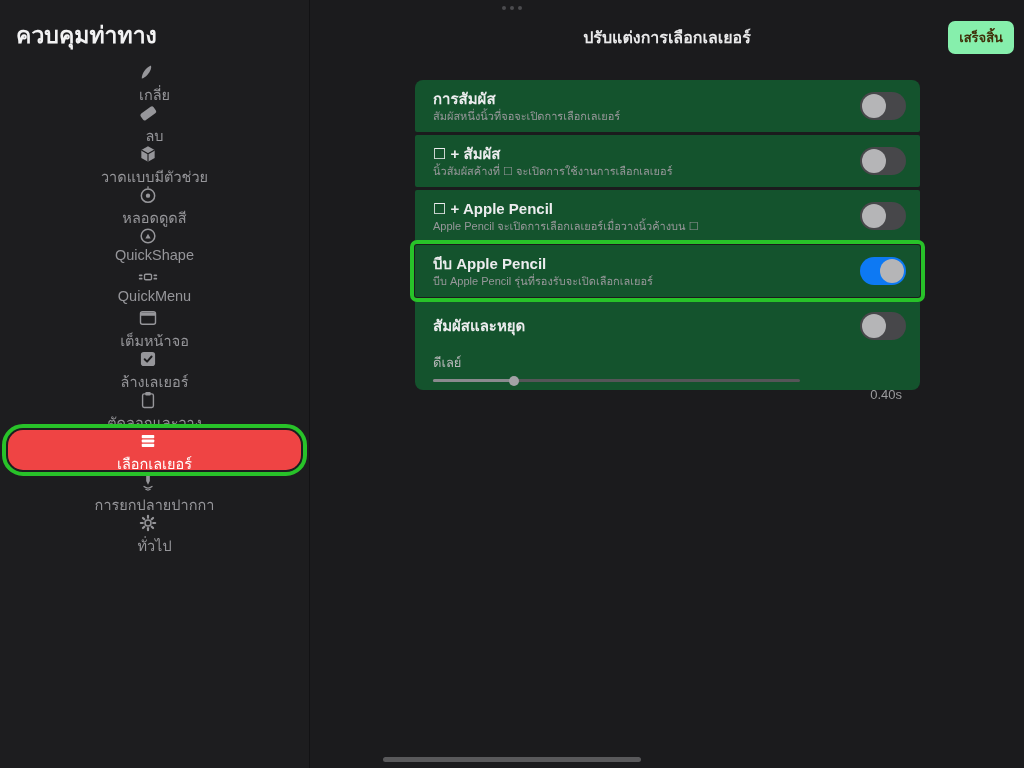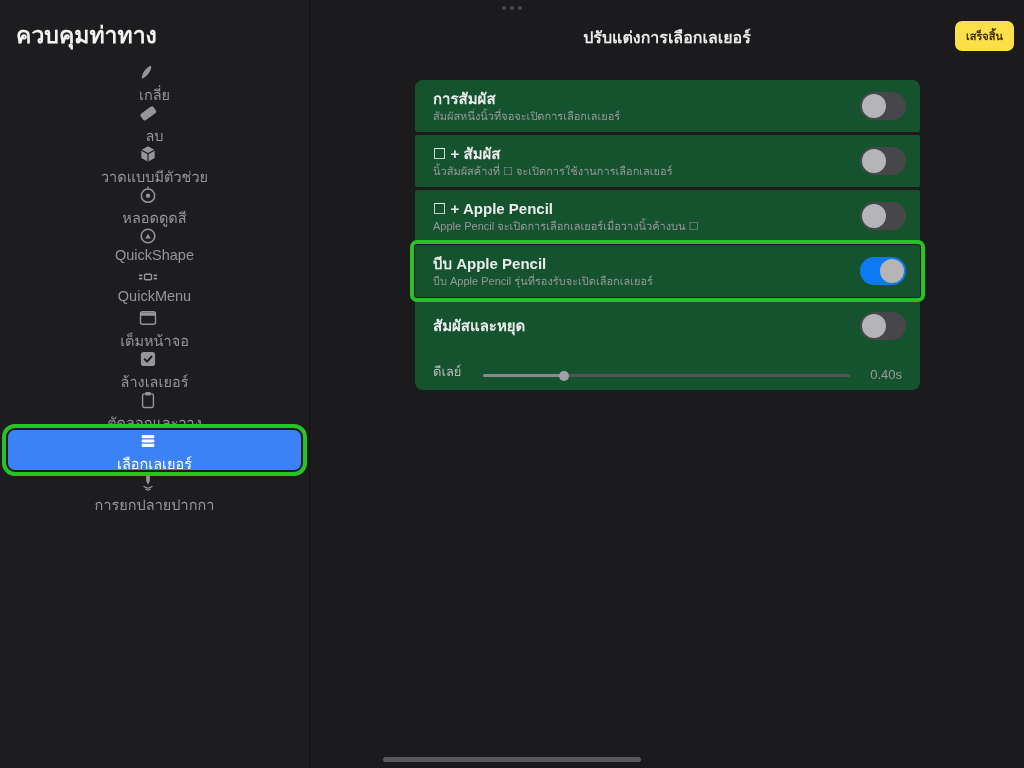--- a/index.html
+++ b/index.html
@@ -18,50 +18,50 @@
   .sidebar { position:absolute; left:0; top:0; width:310px; height:768px;
     background:#1d1d1f; border-right:1px solid #121214; box-sizing:border-box; }
   .sidebar-title { margin:0; padding:17px 16px 7px 16px; font-size:23px;
     font-weight:bold; color:#f2f2f3; }
   .side-item { display:flex; align-items:center; height:40px; margin:1px 8px;
     padding:0 8px; border-radius:7px; color:#96969a; cursor:default;flex-direction:column; }
   .side-item .icon { width:22px; height:22px; margin-right:13px; flex:none;
     display:flex; align-items:center; justify-content:center; }
   .side-item .icon svg { width:20px; height:20px; }
   .side-item .lbl { font-size:14.5px; }
-  .side-item.selected { background:#3b82f6; color:#ffffff;
-    outline:4px solid #28c229; outline-offset:2px; }
+  .side-item.selected { background:#ef4444; color:#ffffff;
+    outline:4px solid #28c229; outline-offset:2px;border-radius:15px; }
 
   
   .main-header { position:absolute; left:310px; right:0; top:0; height:60px; }
   .panel-title { position:absolute; left:0; right:0; top:25px; text-align:center;
     font-size:16px; font-weight:bold; color:#e9e9ea; }
-  .done-btn { position:absolute; right:10px; top:21px; background:#fde047;
+  .done-btn { position:absolute; right:10px; top:21px; background:#86efac;
     color:#3f2e08; border:none; border-radius:7px; padding:6px 11px;
-    font-size:11px; font-weight:bold; font-family:inherit; cursor:pointer; }
+    font-size:13px; font-weight:bold; font-family:inherit; cursor:pointer; }
 
   
   .cards { position:absolute; left:415px; top:80px; width:505px; }
   .card { background:#14532d; margin-bottom:3px; border-radius:2px; }
   .card.first { border-top-left-radius:8px; border-top-right-radius:8px; }
   .card.last { border-bottom-left-radius:8px; border-bottom-right-radius:8px; }
   .card.highlighted { outline:4px solid #28c229; outline-offset:1px; position:relative; z-index:2; }
   .row { display:flex; align-items:center; height:52px; padding:0 14px 0 18px; }
   .row-text { flex:1; min-width:0; padding-right:10px; }
   .row-title { font-size:15px; font-weight:600; color:#ececee; line-height:18px; }
   .row-sub { font-size:11px; color:#97979a; margin-top:2px; line-height:12px; }
   .toggle { position:relative; width:46px; height:28px; border-radius:14px;
     background:#47474a; flex:none; cursor:pointer; }
   .toggle.on { background:#0d79f3; }
   .toggle .knob { position:absolute; top:2px; left:2px; width:24px; height:24px;
     border-radius:50%; background:#b5b5b7; }
   .toggle.on .knob { left:auto; right:2px; }
 
   
-  .slider-row { display:flex; align-items:flex-end; height:30px; padding:0 18px 8px 18px; }
+  .slider-row { display:flex; align-items:flex-start; height:30px; padding:0 18px 8px 18px;flex-direction:column; }
   .slider-label { width:50px; flex:none; font-size:13px; color:#b9b9bb; }
   .slider-track { position:relative; width:367px; height:14px; flex:none; cursor:pointer; }
   .slider-track .base { position:absolute; left:0; right:0; top:6px; height:3px;
     border-radius:1.5px; background:#555558; }
   .slider-track .fill { position:absolute; left:0; top:6px; height:3px;
     border-radius:1.5px; background:#8a8a8e; }
   .slider-track .thumb { position:absolute; top:2.5px; width:10px; height:10px;
     border-radius:50%; background:#a2a2a6; }
   .slider-value { margin-left:auto; font-size:13px; color:#9b9b9d; }
 
@@ -181,20 +181,38 @@
         <div class="side-item">
           <span class="icon">
             <svg viewBox="0 0 24 24">
               <path d="M9.8 2.8 h4.4 v8 l-2.2 4.4 -2.2 -4.4 Z" fill="currentColor"></path>
               <path d="M7.2 17.4 c1.6 1.3 3.2 1.9 4.8 1.9 s3.2 -.6 4.8 -1.9" stroke="currentColor" stroke-width="1.5" fill="none" stroke-linecap="round"></path>
               <path d="M9.4 20.8 c.8 .5 1.7 .8 2.6 .8 s1.8 -.3 2.6 -.8" stroke="currentColor" stroke-width="1.5" fill="none" stroke-linecap="round"></path>
             </svg>
           </span>
           <span class="lbl">การยกปลายปากกา</span>
         </div>
+        <div class="side-item">
+          <span class="icon">
+            <svg viewBox="0 0 24 24">
+              <circle cx="12" cy="12" r="3.6" fill="none" stroke="currentColor" stroke-width="1.8"></circle>
+              <g stroke="currentColor" stroke-width="2.6" stroke-linecap="round">
+                <line x1="18.20" y1="12.00" x2="20.60" y2="12.00"></line>
+                <line x1="16.38" y1="16.38" x2="18.08" y2="18.08"></line>
+                <line x1="12.00" y1="18.20" x2="12.00" y2="20.60"></line>
+                <line x1="7.62" y1="16.38" x2="5.92" y2="18.08"></line>
+                <line x1="5.80" y1="12.00" x2="3.40" y2="12.00"></line>
+                <line x1="7.62" y1="7.62" x2="5.92" y2="5.92"></line>
+                <line x1="12.00" y1="5.80" x2="12.00" y2="3.40"></line>
+                <line x1="16.38" y1="7.62" x2="18.08" y2="5.92"></line>
+              </g>
+            </svg>
+          </span>
+          <span class="lbl">ทั่วไป</span>
+        </div>
       </div>
   </aside>
 
   <div class="main-header">
     <div class="panel-title">ปรับแต่งการเลือกเลเยอร์</div>
     <button class="done-btn">เสร็จสิ้น</button>
   </div>
 
   <div class="cards" id="settings-list">
       <div class="card first">

